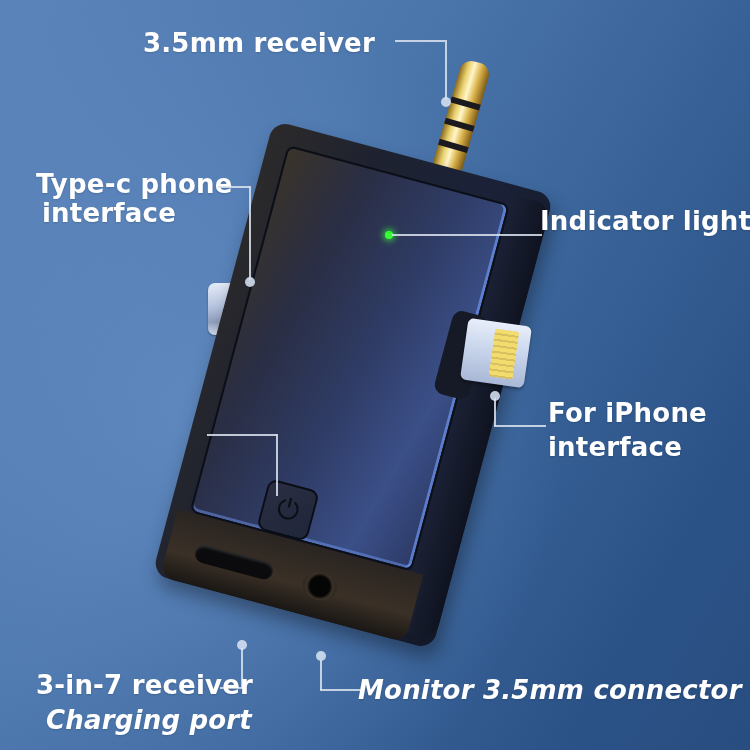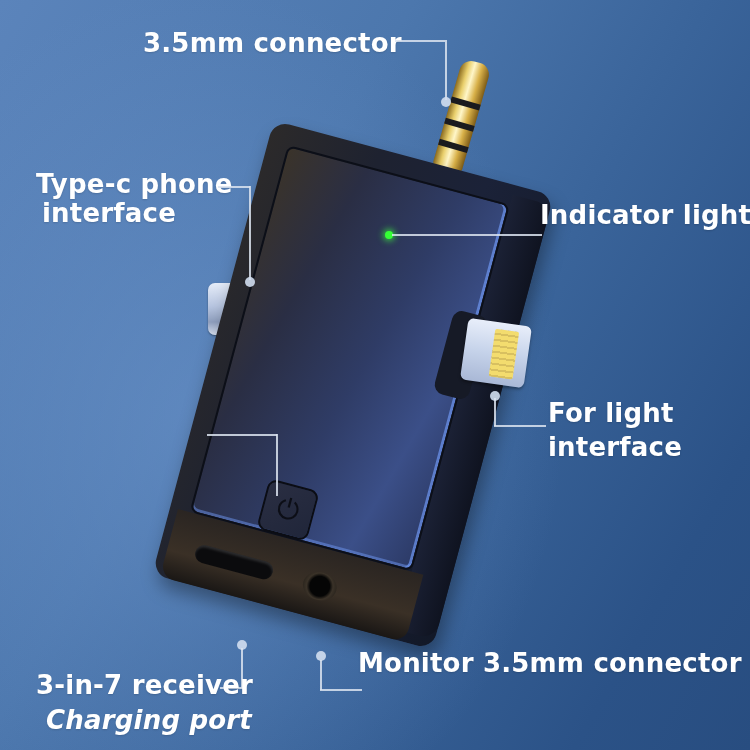--- a/index.html
+++ b/index.html
@@ -132,45 +132,45 @@
 <div class="lightning-plug">
   <div class="lightning-pins"></div>
 </div>
 
 <div class="indicator" style="left:385px; top:231px;"></div>
 
 <div class="power-btn" style="left:262px; top:484px; transform:rotate(15deg);">
   <span style="color:#0c0e16; font-size:28px; line-height:28px;">⏻</span>
 </div>
 
-<div class="label" style="left:143px; top:26px;">3.5mm connector</div>
+<div class="label" style="left:143px; top:26px;">3.5mm receiver</div>
 <div class="leader" style="left:395px; top:40px; width:50px; height:2px;"></div>
 <div class="leader" style="left:445px; top:40px; width:2px; height:60px;"></div>
 <div class="dot" style="left:441px; top:97px;"></div>
 
 <div class="label" style="left:36px; top:167px;">Type-c phone</div>
 <div class="label" style="left:42px; top:196px;">interface</div>
 <div class="leader" style="left:218px; top:186px; width:32px; height:2px;"></div>
 <div class="leader" style="left:249px; top:186px; width:2px; height:94px;"></div>
 <div class="dot" style="left:245px; top:277px;"></div>
 
 <div class="leader" style="left:392px; top:234px; width:150px; height:2px;"></div>
-<div class="label" style="left:540px; top:198px;">Indicator light</div>
+<div class="label" style="left:540px; top:204px;">Indicator light</div>
 
 <div class="dot" style="left:490px; top:391px;"></div>
 <div class="leader" style="left:494px; top:398px; width:2px; height:28px;"></div>
 <div class="leader" style="left:494px; top:425px; width:52px; height:2px;"></div>
-<div class="label" style="left:548px; top:396px;">For light</div>
+<div class="label" style="left:548px; top:396px;">For iPhone</div>
 <div class="label" style="left:548px; top:430px;">interface</div>
 
 <div class="leader" style="left:207px; top:434px; width:70px; height:2px;"></div>
 <div class="leader" style="left:276px; top:434px; width:2px; height:62px;"></div>
 
 <div class="dot" style="left:237px; top:640px;"></div>
 <div class="leader" style="left:241px; top:648px; width:2px; height:40px;"></div>
 <div class="leader" style="left:220px; top:687px; width:23px; height:2px;"></div>
 <div class="label" style="left:36px; top:668px;">3-in-7 receiver</div>
 <div class="label" style="left:46px; top:703px;font-style:italic;">Charging port</div>
 
 <div class="dot" style="left:316px; top:651px;"></div>
 <div class="leader" style="left:320px; top:660px; width:2px; height:30px;"></div>
 <div class="leader" style="left:320px; top:689px; width:42px; height:2px;"></div>
-<div class="label" style="left:358px; top:646px;">Monitor 3.5mm connector</div>
+<div class="label" style="left:358px; top:673px;font-style:italic;">Monitor 3.5mm connector</div>
 
 </body></html>

